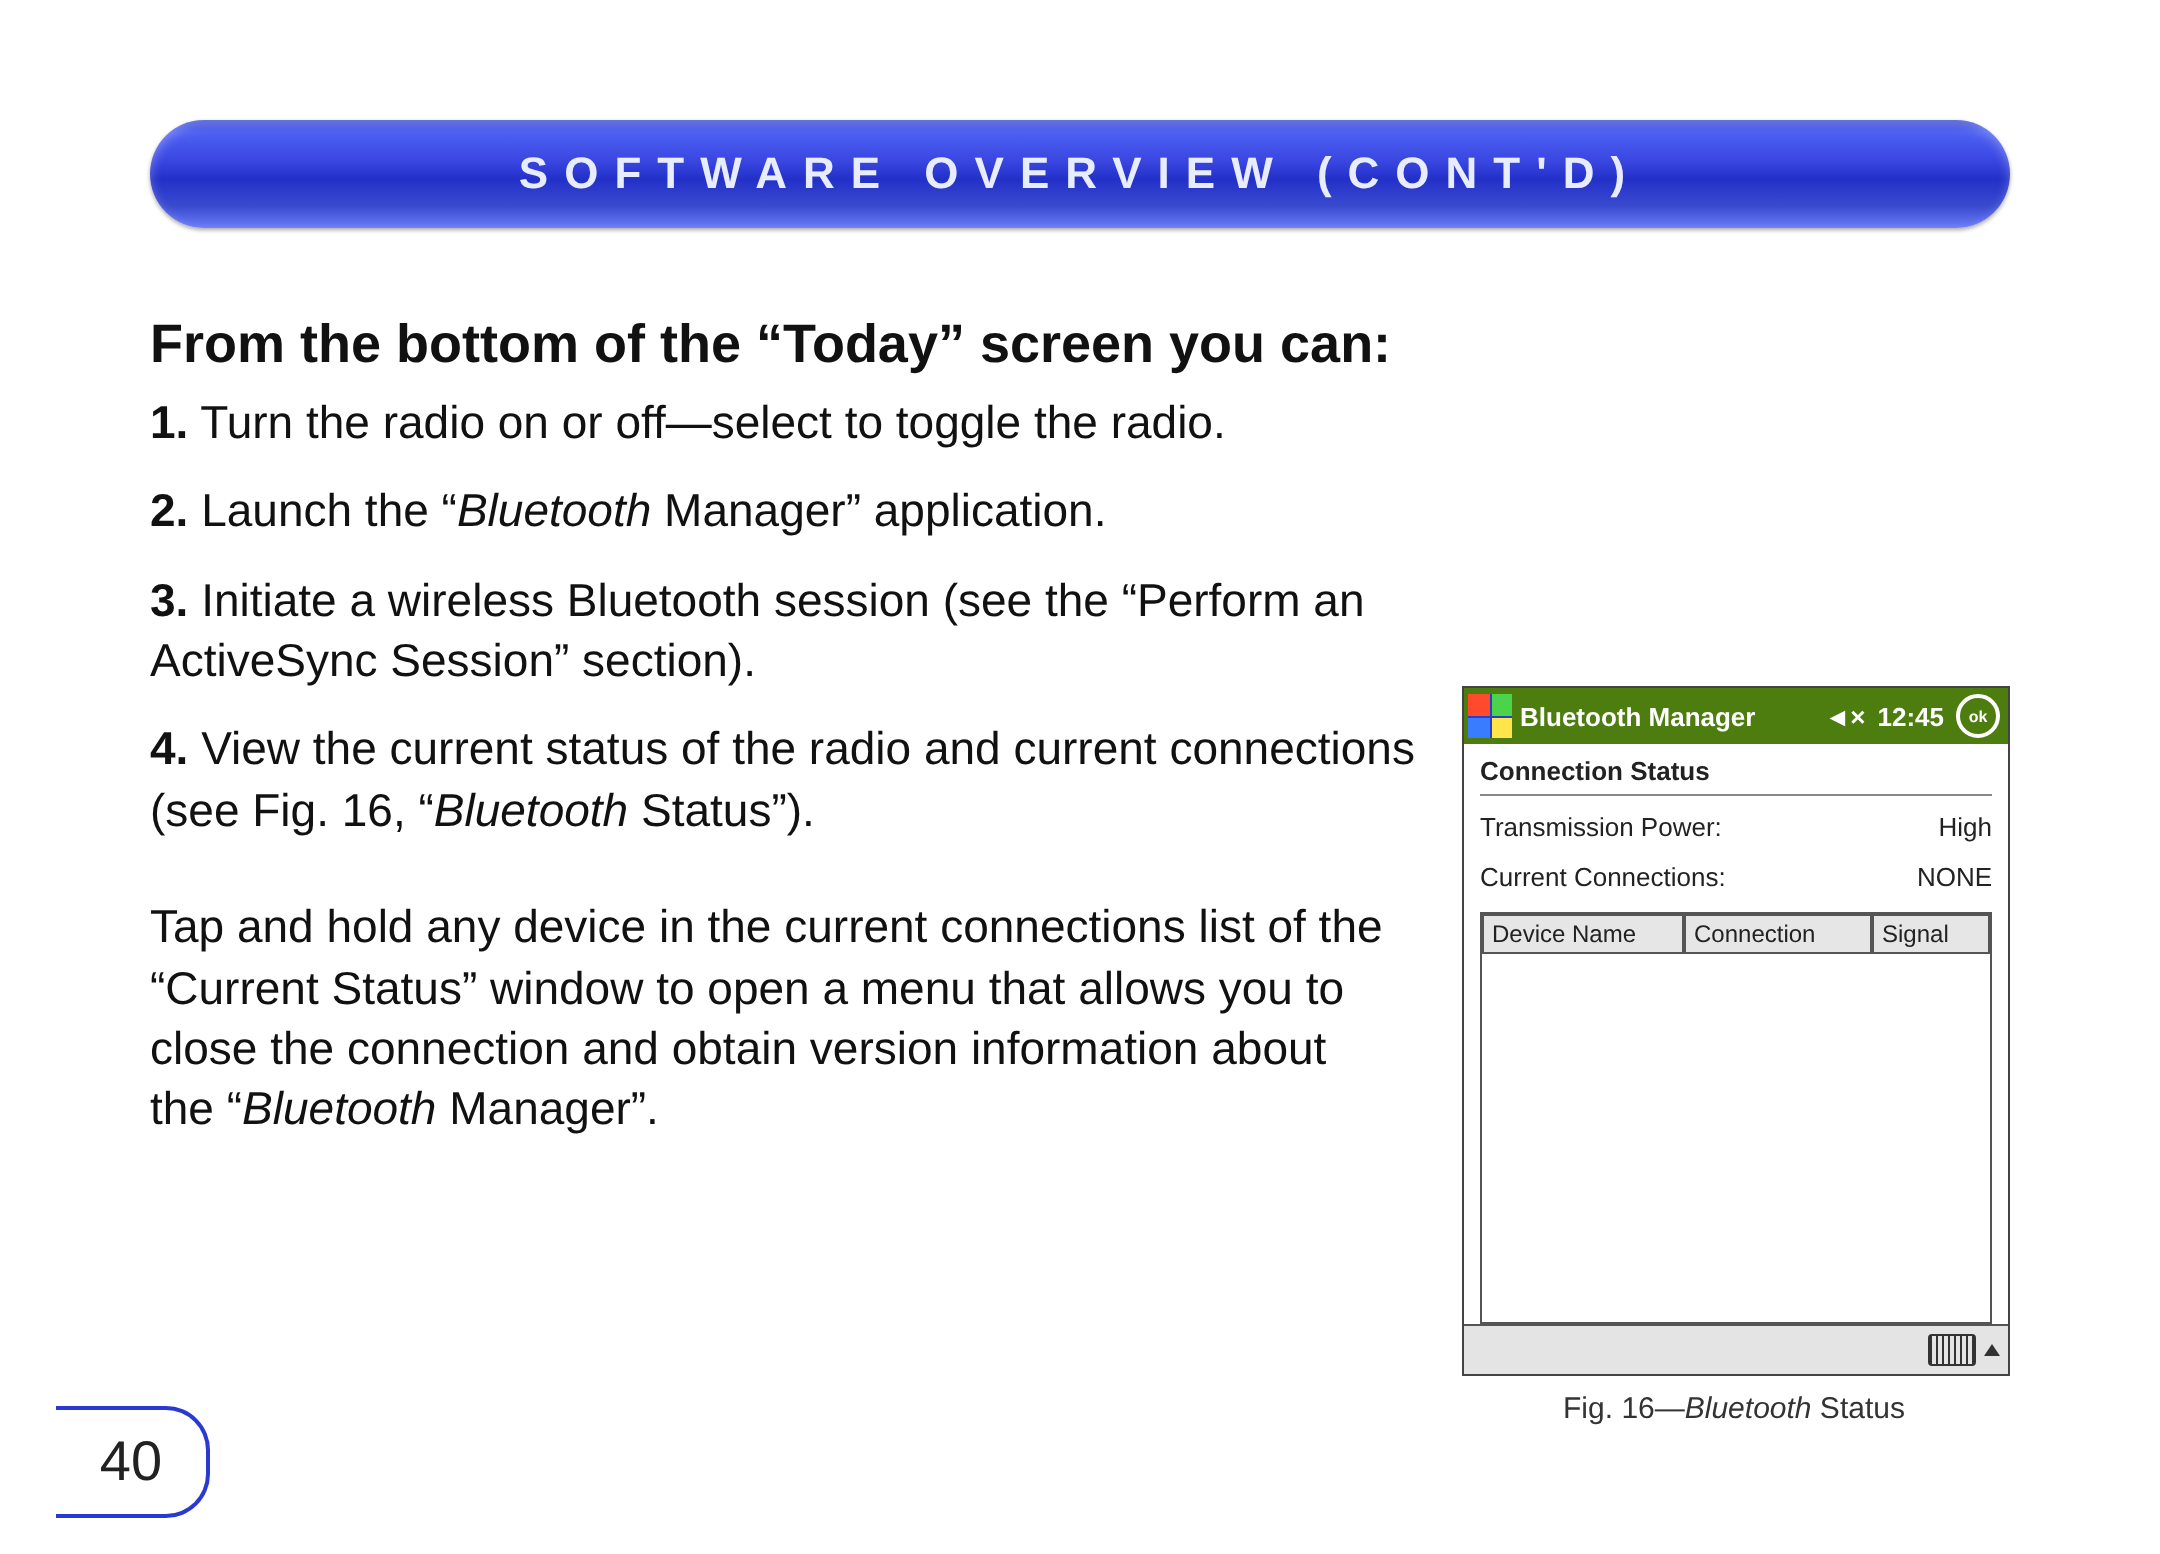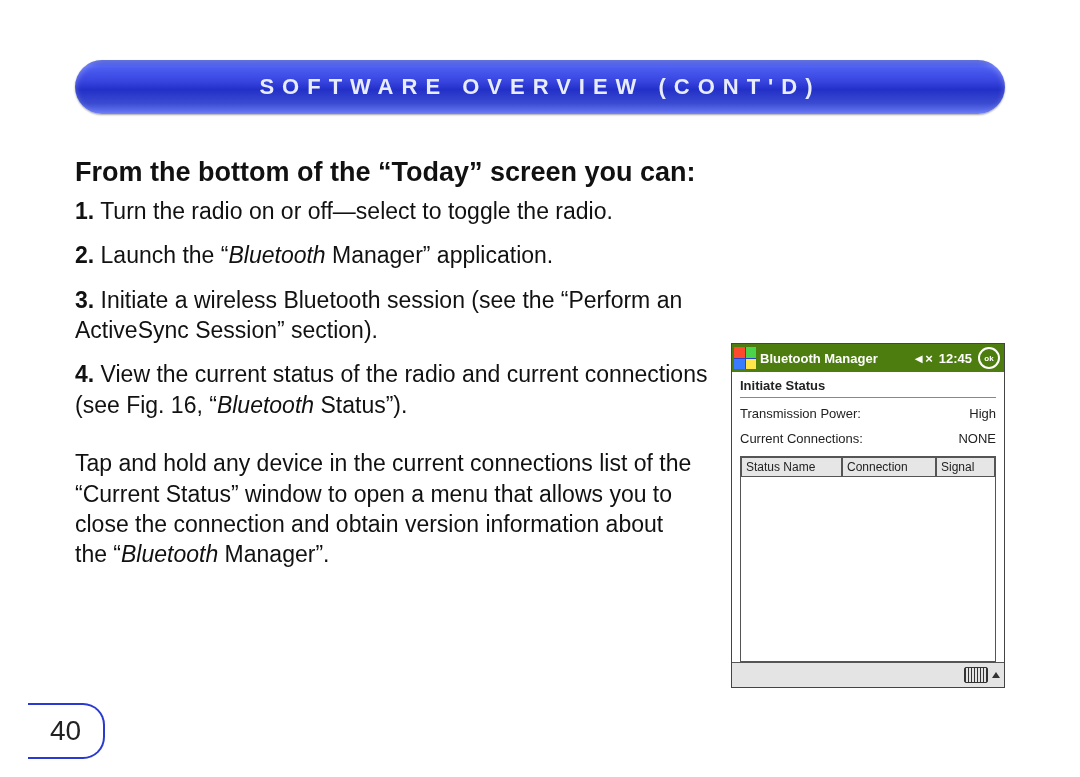--- a/index.html
+++ b/index.html
@@ -271,47 +271,50 @@
             <span></span>
             <span></span>
         </div>
         <span class="tb-title">Bluetooth Manager</span>
         <span class="tb-speaker">◄×</span>
         <span class="tb-time">12:45</span>
         <span class="tb-ok">ok</span>
       </div>
 
       <div class="pda-body">
-        <div class="status-title">Initiate Status</div>
+        <div class="status-title">Connection Status</div>
         <hr class="status-sep">
 
         <div class="status-row">
           <span>Transmission Power:</span>
           <span>High</span>
         </div>
         <div class="status-row">
           <span>Current Connections:</span>
           <span>NONE</span>
         </div>
 
         <div class="conn-table">
           <div class="conn-head">
-            <div class="conn-th th-dev">Status Name</div>
+            <div class="conn-th th-dev">Device Name</div>
             <div class="conn-th th-con">Connection</div>
             <div class="conn-th th-sig">Signal</div>
           </div>
           <div class="conn-body"></div>
         </div>
       </div>
 
       <div class="pda-bottom">
         <div class="kb-icon"></div>
         <div class="kb-arrow"></div>
       </div>
     </div>
 
+    <div class="caption">
+      <span>Fig. 16—</span><span class="ital">Bluetooth</span><span> Status</span>
+    </div>
   </div>
 
   <div class="page-num-tab">
     <span class="page-num">40</span>
   </div>
 
 </div>
 
 </body></html>

